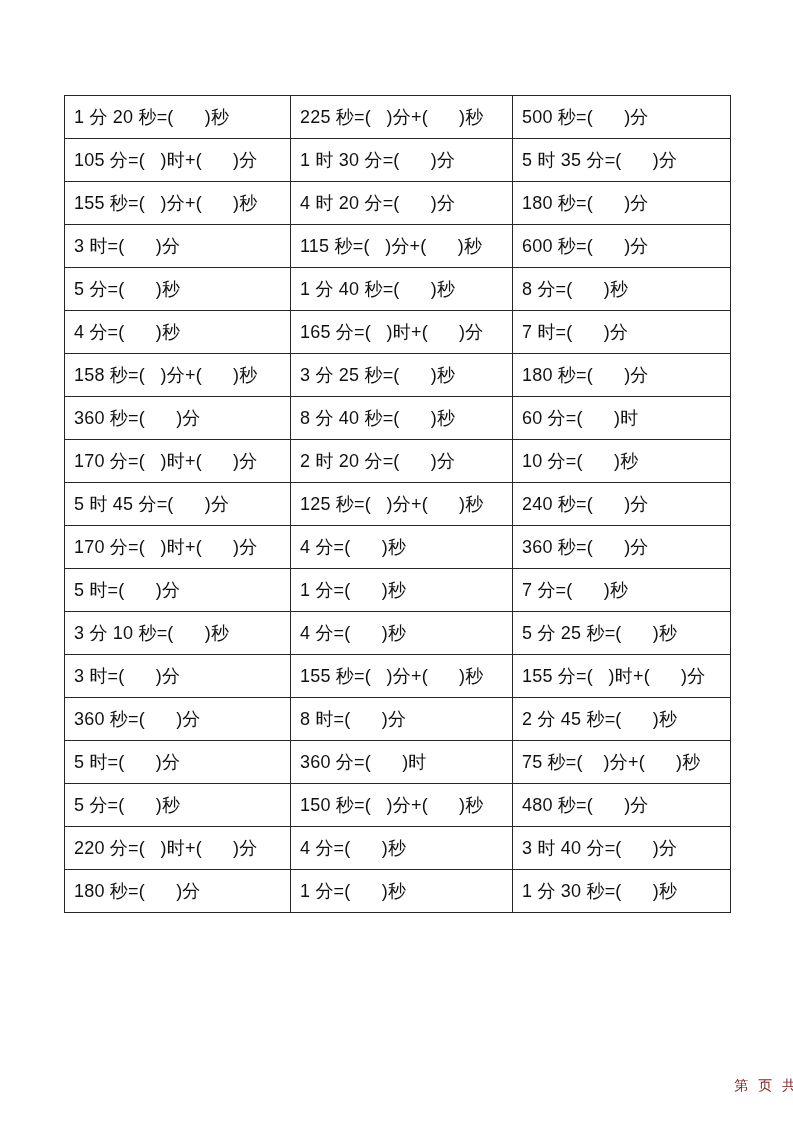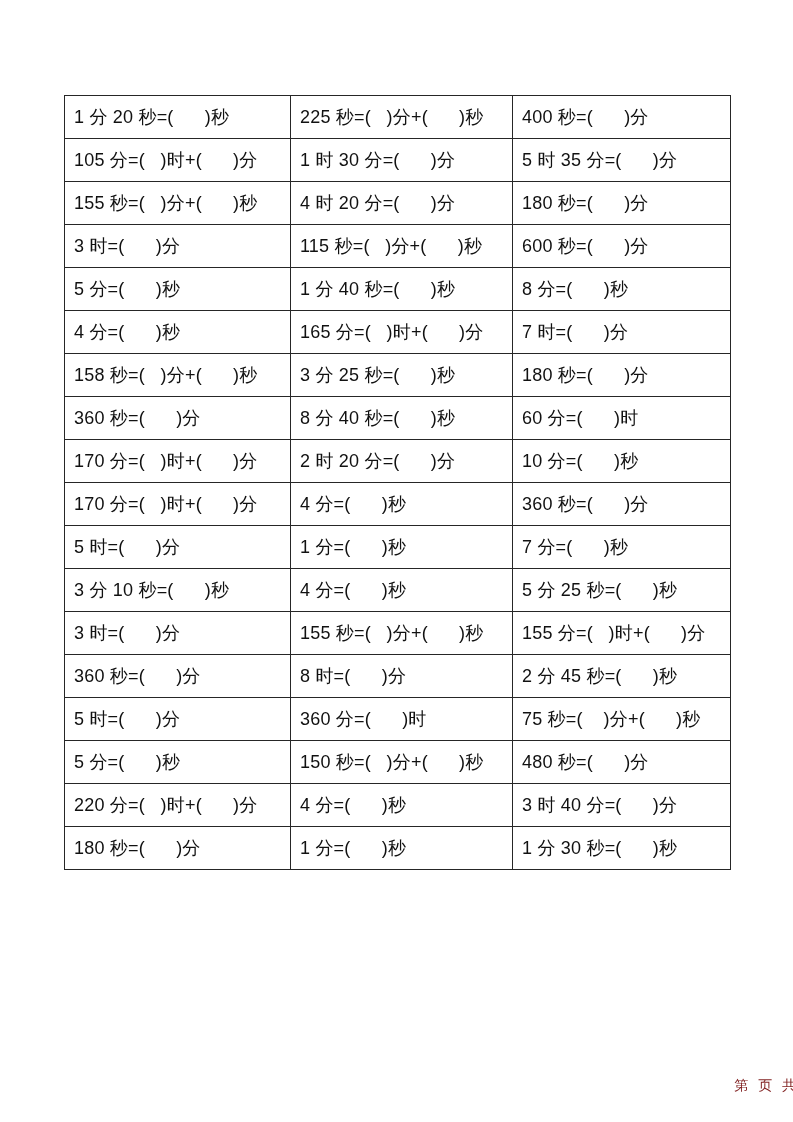--- a/index.html
+++ b/index.html
@@ -57,21 +57,21 @@
   <table class="conversion-table">
     <colgroup>
       <col class="c1">
         <col class="c2">
         <col class="c3">
     </colgroup>
     <tbody id="table-body">
         <tr>
           <td>1 分 20 秒=(      )秒</td>
           <td>225 秒=(   )分+(      )秒</td>
-          <td>400 秒=(      )分</td>
+          <td>500 秒=(      )分</td>
         </tr>
         <tr>
           <td>105 分=(   )时+(      )分</td>
           <td>1 时 30 分=(      )分</td>
           <td>5 时 35 分=(      )分</td>
         </tr>
         <tr>
           <td>155 秒=(   )分+(      )秒</td>
           <td>4 时 20 分=(      )分</td>
           <td>180 秒=(      )分</td>
@@ -98,20 +98,25 @@
         </tr>
         <tr>
           <td>360 秒=(      )分</td>
           <td>8 分 40 秒=(      )秒</td>
           <td>60 分=(      )时</td>
         </tr>
         <tr>
           <td>170 分=(   )时+(      )分</td>
           <td>2 时 20 分=(      )分</td>
           <td>10 分=(      )秒</td>
+        </tr>
+        <tr>
+          <td>5 时 45 分=(      )分</td>
+          <td>125 秒=(   )分+(      )秒</td>
+          <td>240 秒=(      )分</td>
         </tr>
         <tr>
           <td>170 分=(   )时+(      )分</td>
           <td>4 分=(      )秒</td>
           <td>360 秒=(      )分</td>
         </tr>
         <tr>
           <td>5 时=(      )分</td>
           <td>1 分=(      )秒</td>
           <td>7 分=(      )秒</td>

